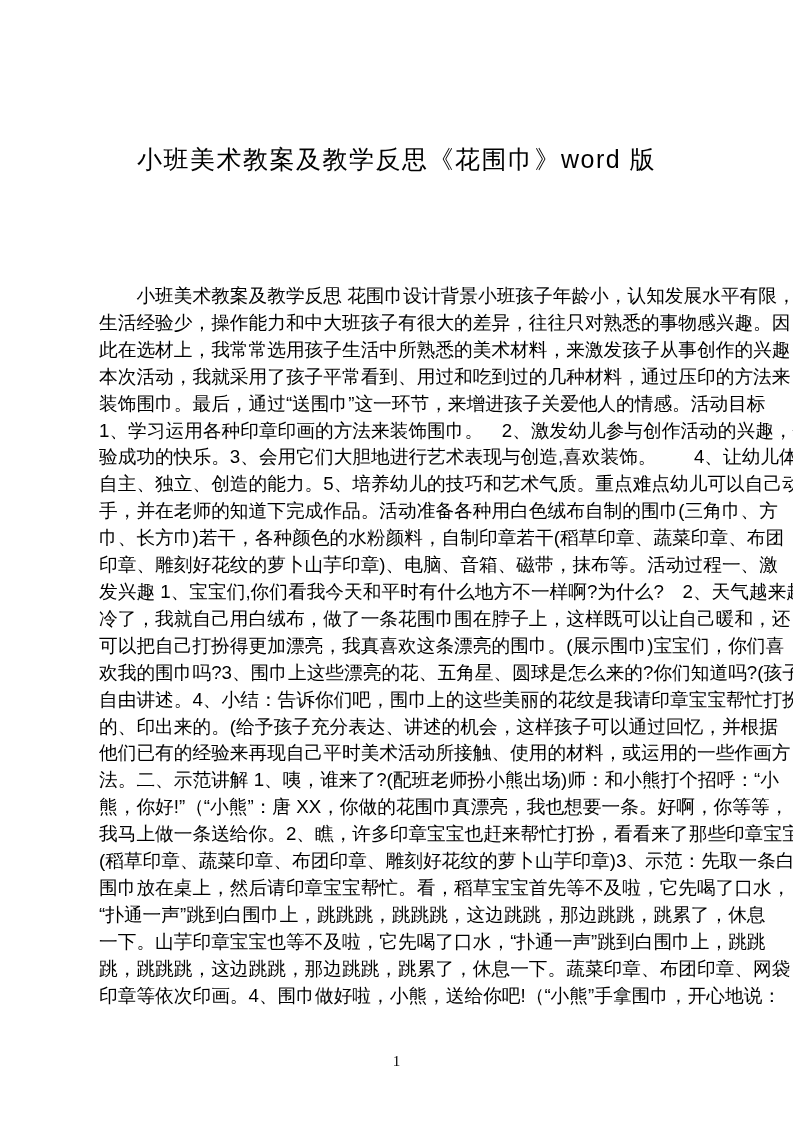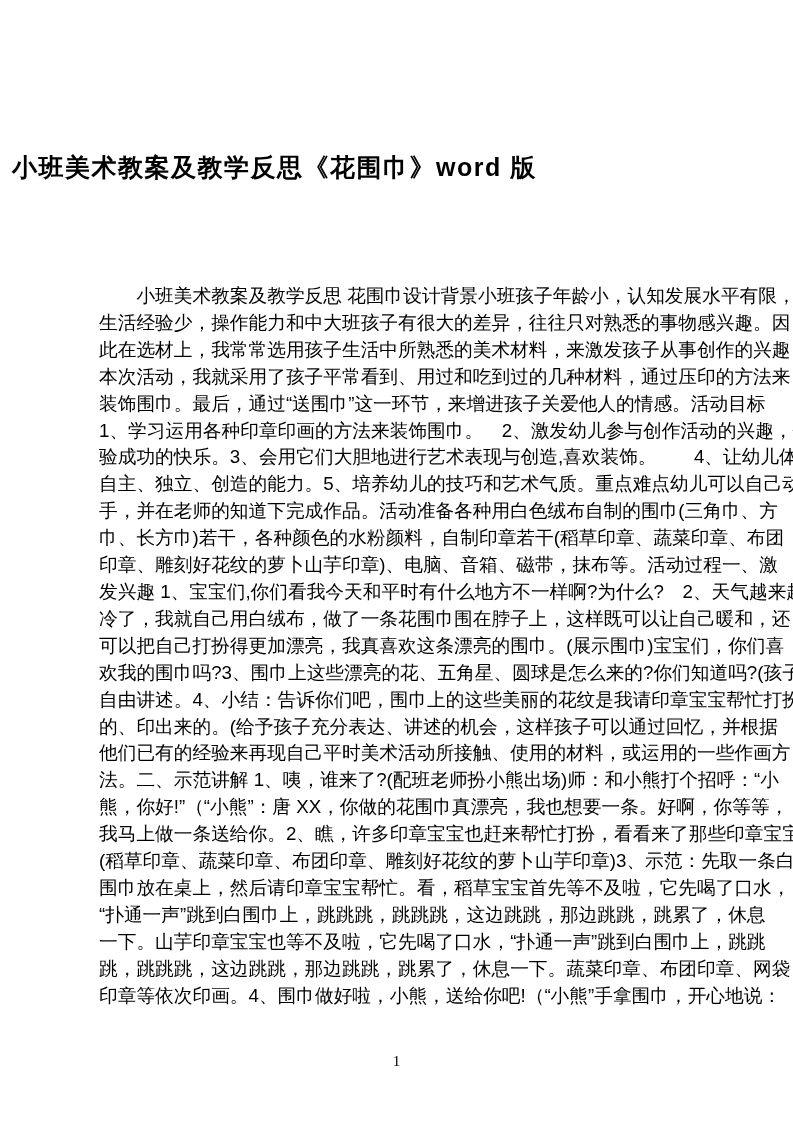--- a/index.html
+++ b/index.html
@@ -15,24 +15,24 @@
     overflow: hidden;
     margin: 0 auto;
     color: #000000;
     font-family: "Liberation Sans", "DejaVu Sans", sans-serif;
   }
   .doc-title {
     position: absolute;
     top: 139px;
     left: 0;
     right: 0;
-    margin: 12px;
-    text-align: left;
+    margin: 4px;
+    text-align: center;
     font-size: 25px;
-    font-weight: 700;
+    font-weight: 400;
     letter-spacing: 1.5px;
     white-space: pre;
   }
   .body-text {
     position: absolute;
     top: 283px;
     left: 99px;
     width: 780px;           
     white-space: pre;       
     font-size: 18.7px;

